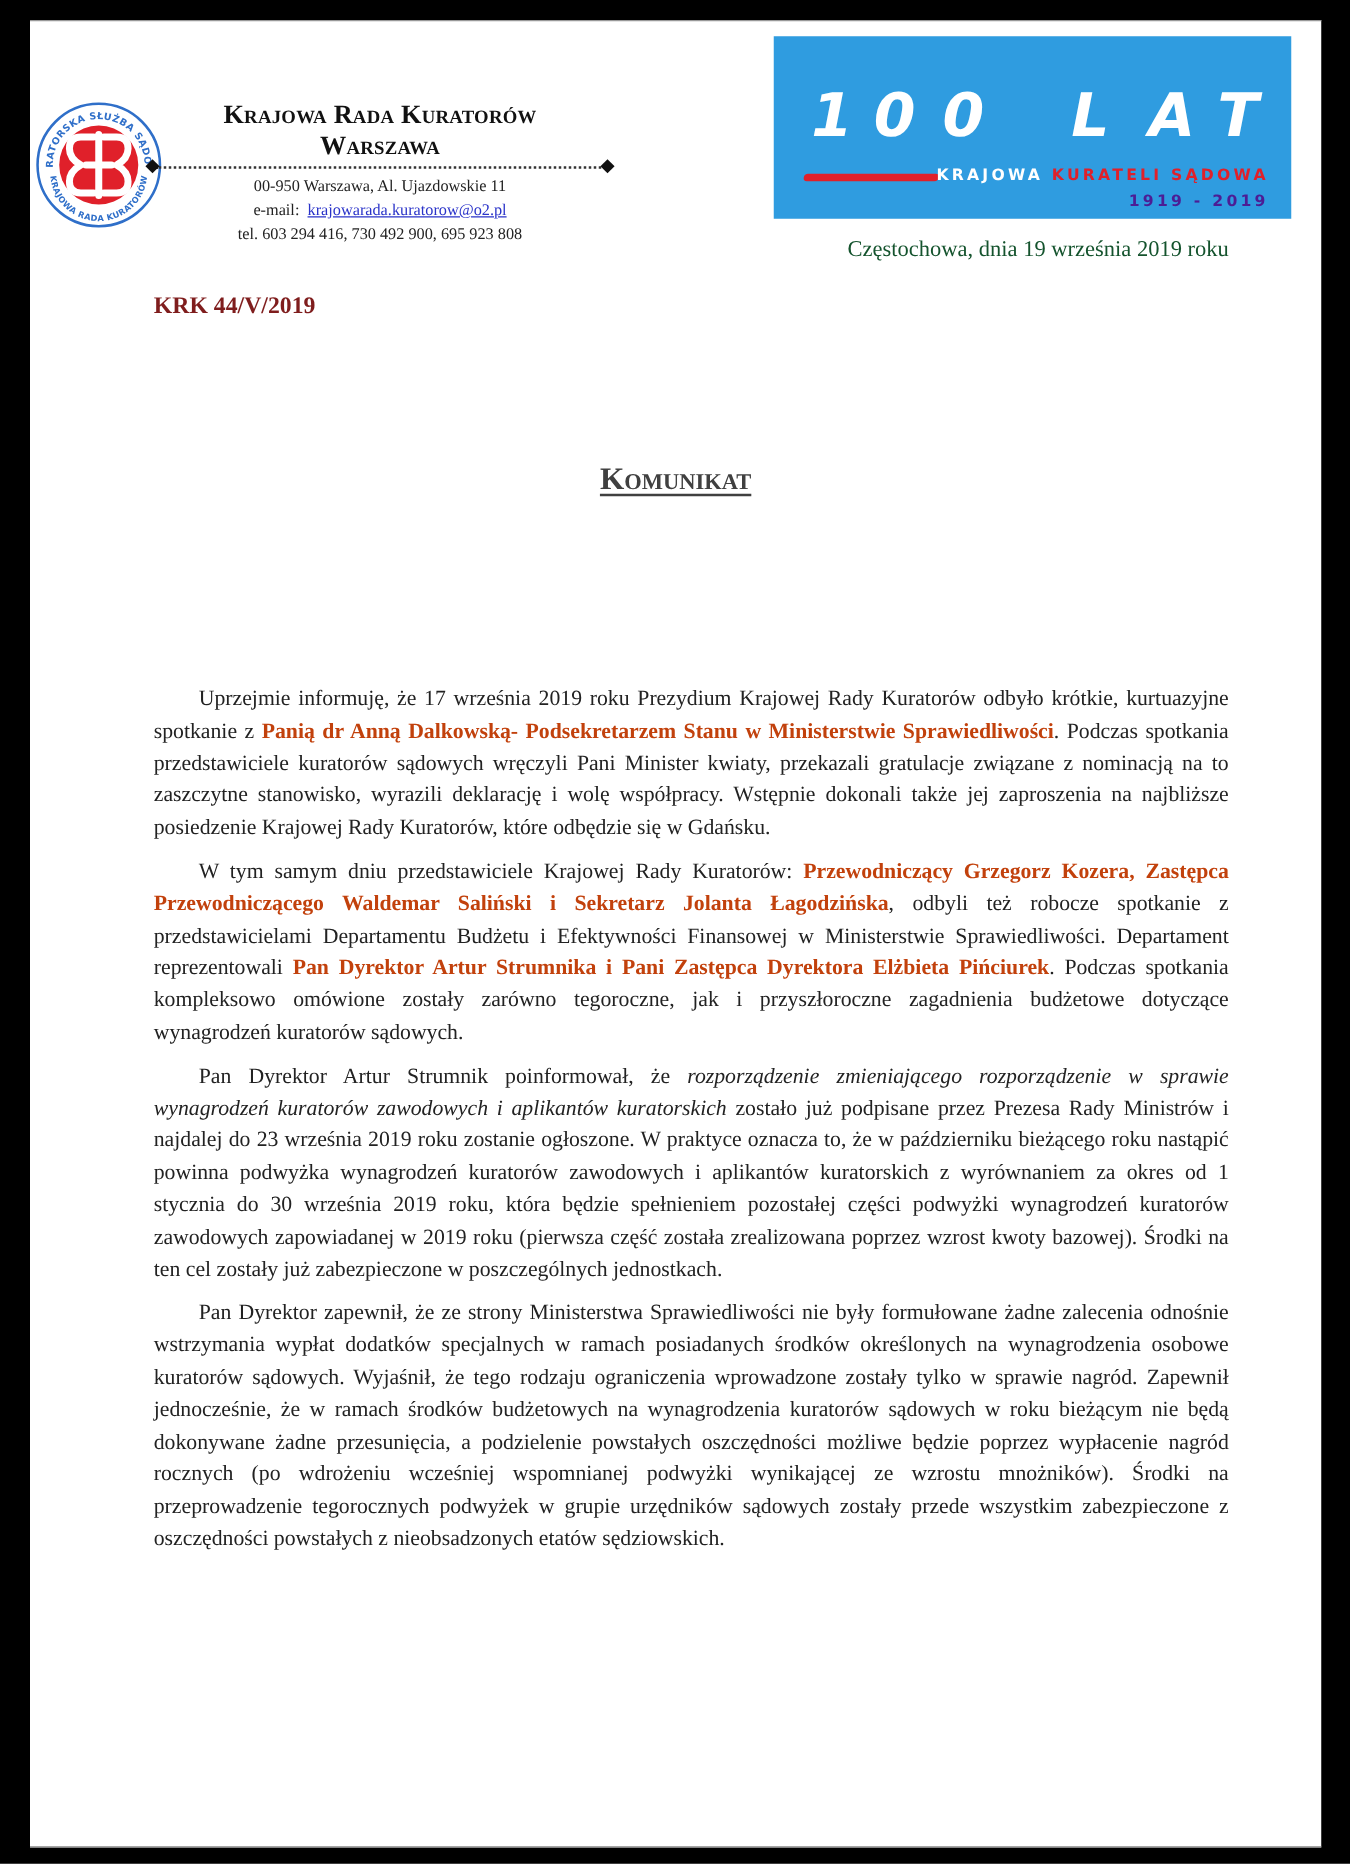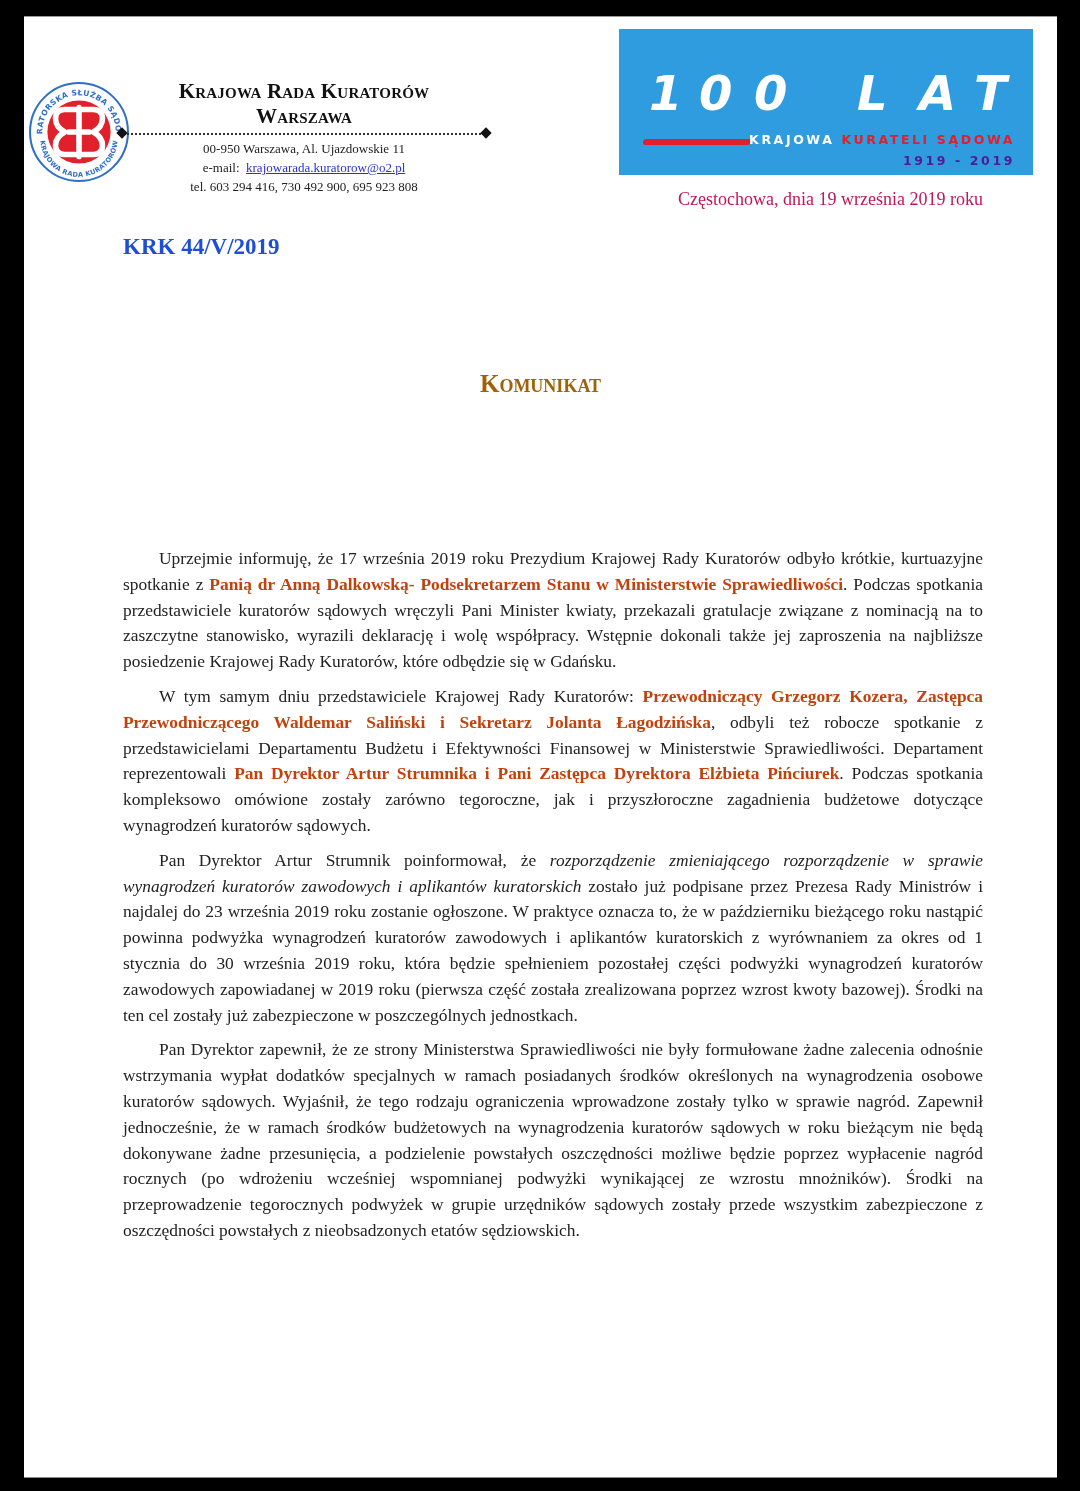--- a/index.html
+++ b/index.html
@@ -37,26 +37,26 @@
   }
   .banner-sub {
     position: absolute; right: 18px; top: 103px; font-family: "DejaVu Sans", sans-serif;
     font-weight: bold; font-size: 12.5px; letter-spacing: 2.6px; color: #fff;
   }
   .banner-sub .red { color: #e0202a; }
   .banner-years {
     position: absolute; right: 18px; top: 124px; font-family: "DejaVu Sans", sans-serif;
     font-weight: bold; font-size: 12.5px; letter-spacing: 2.6px; color: #4c1d95;
   }
-  .date { position: absolute; right: 74px; top: 172px; font-size: 18px; color: #be185d; }
-  .ref { position: absolute; left: 99px; top: 217px; font-size: 23px; font-weight: bold; color: #1d4ed8; }
+  .date { position: absolute; right: 74px; top: 172px; font-size: 18px; color: #14532d; }
+  .ref { position: absolute; left: 99px; top: 217px; font-size: 19px; font-weight: bold; color: #7f1d1d; }
   .title-block { position: absolute; left: 0; right: 0; top: 352px; text-align: center; }
   .title1 {
-    font-weight: bold; font-variant: small-caps; font-size: 25px; 
-    text-underline-offset: 4px; line-height: 30px; color: #a16207;
+    font-weight: bold; font-variant: small-caps; font-size: 25px; text-decoration: underline;
+    text-underline-offset: 4px; line-height: 30px; color: #404040;
   }
   .title2 { font-weight: bold; font-variant: small-caps; font-size: 23px; line-height: 36px; color: #111; }
   .body {
     position: absolute; left: 99px; width: 860px; top: 529px;
     font-size: 17.4px; line-height: 25.8px; text-align: justify; color: #222;
   }
   .body p { margin: 0 0 9px 0; text-indent: 36px; }
   .body b { color: #c2410c; }
 </style>
 </head>

